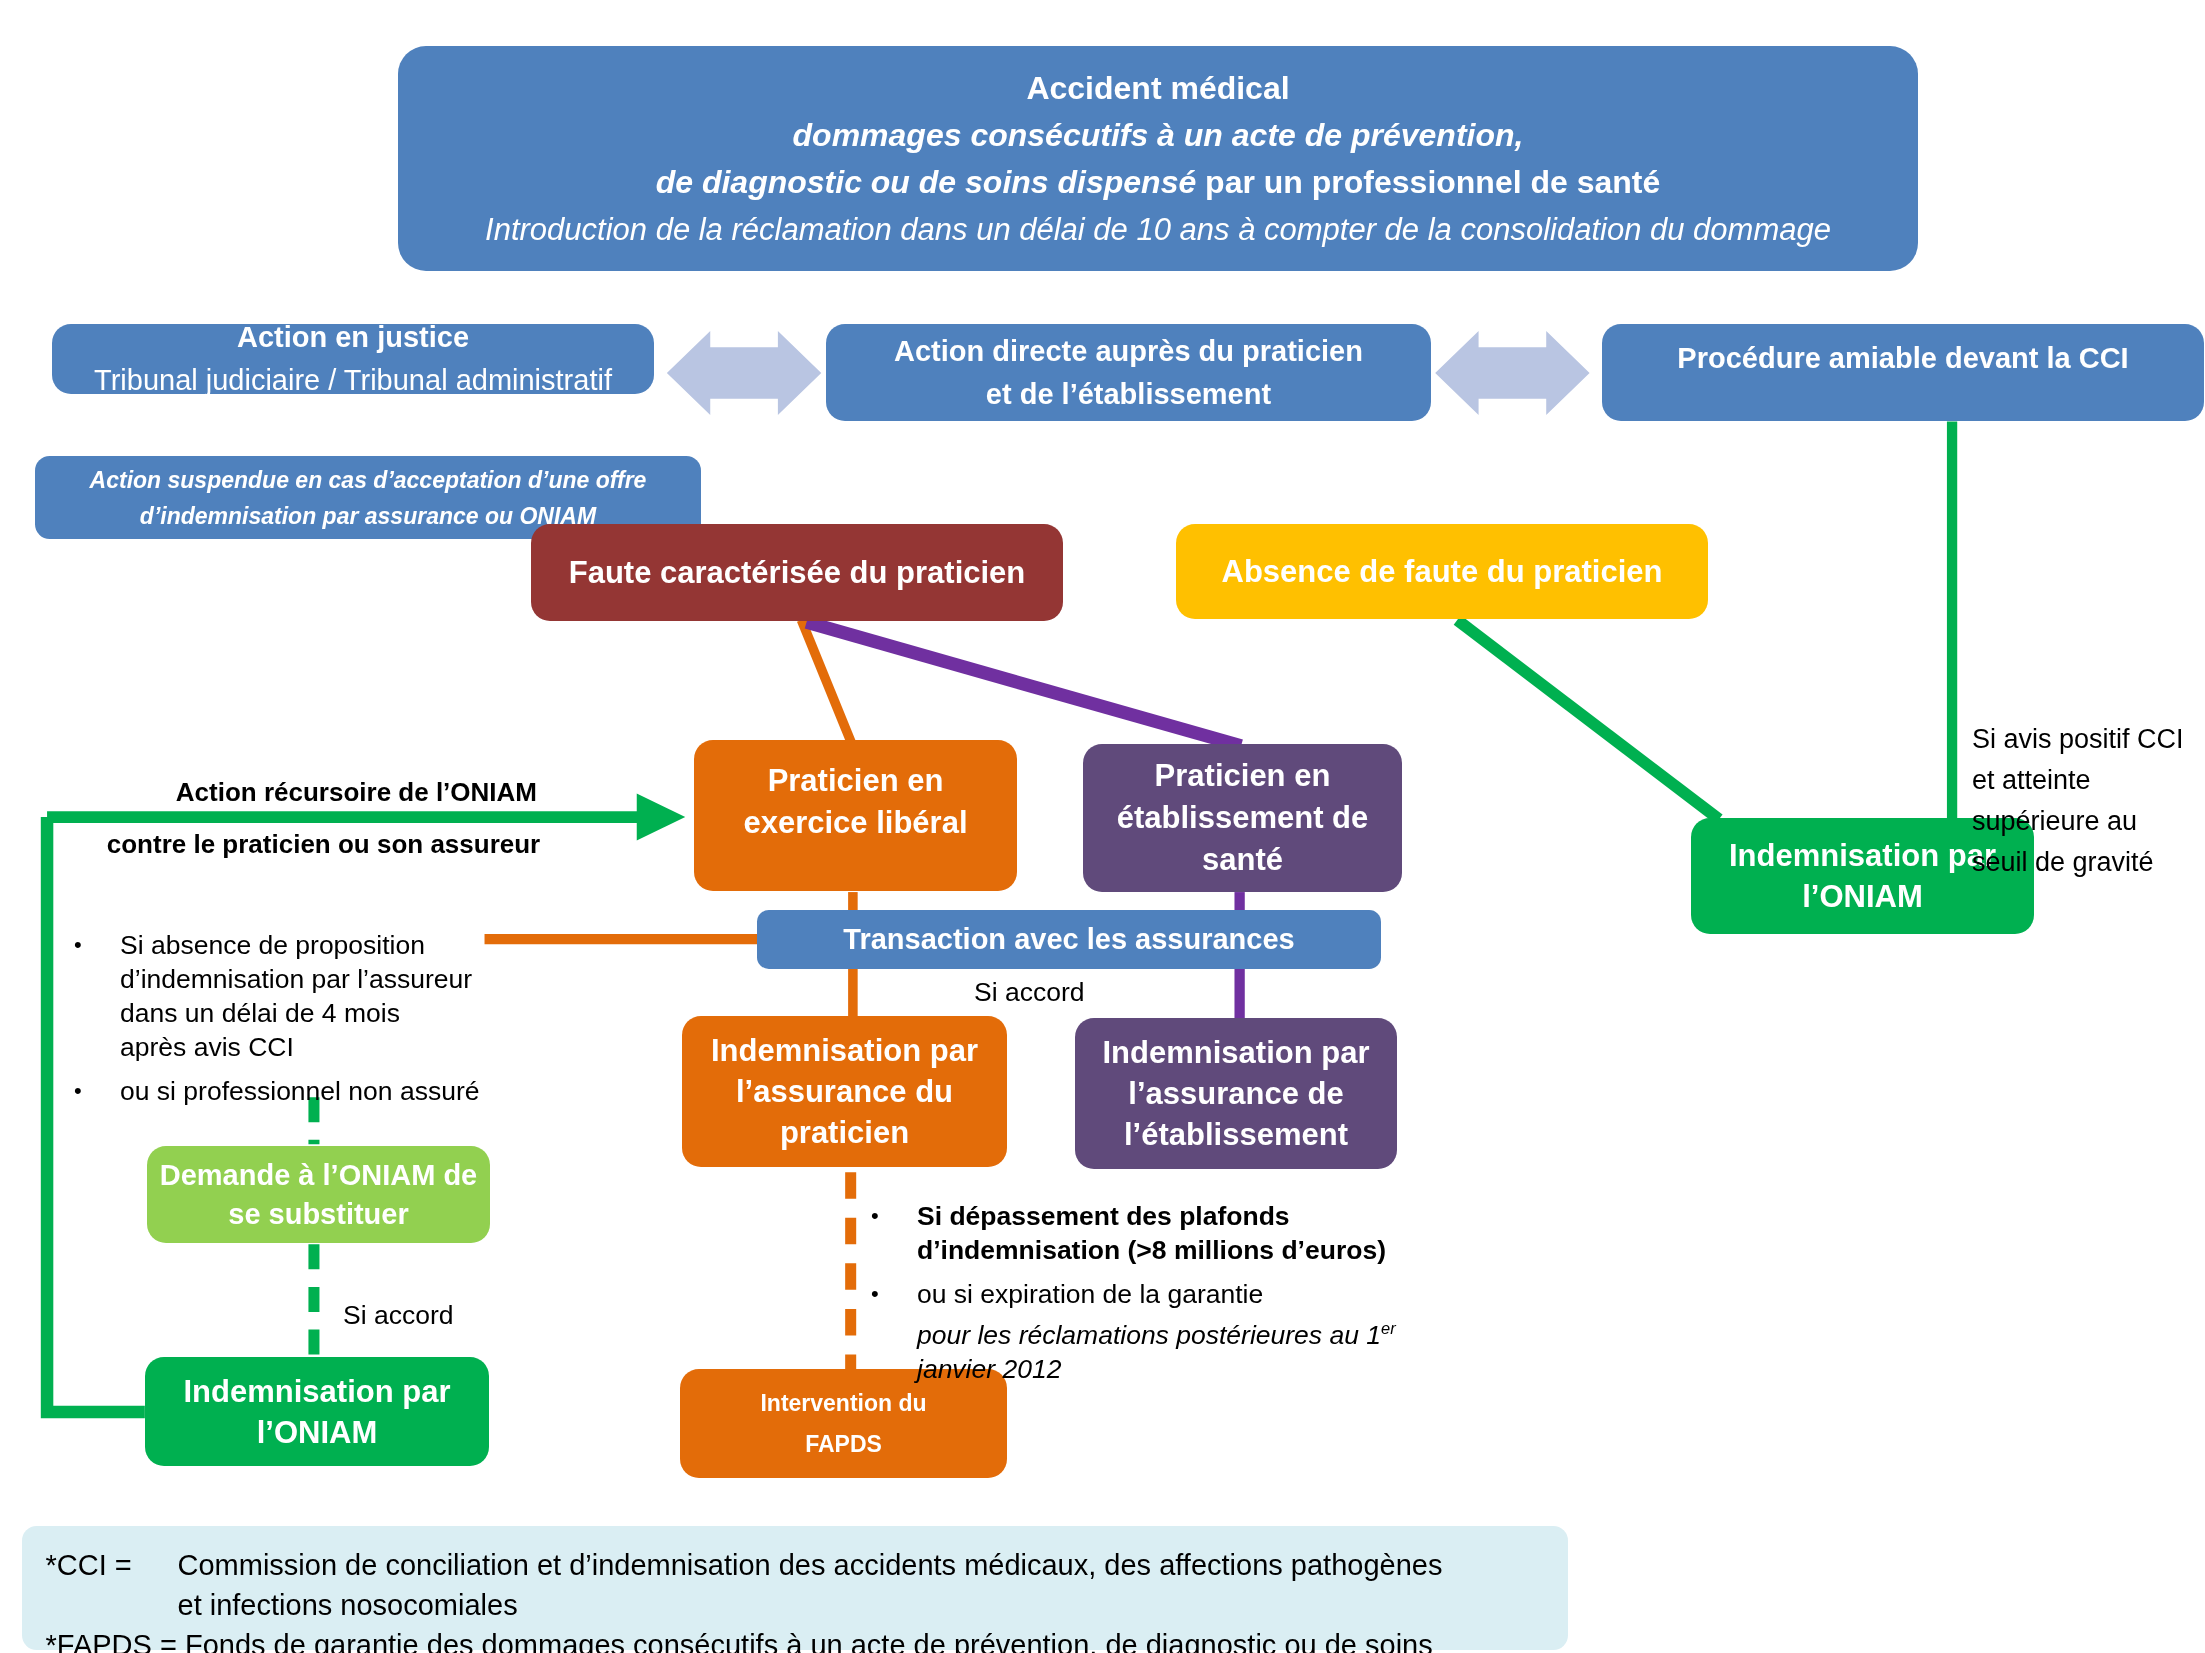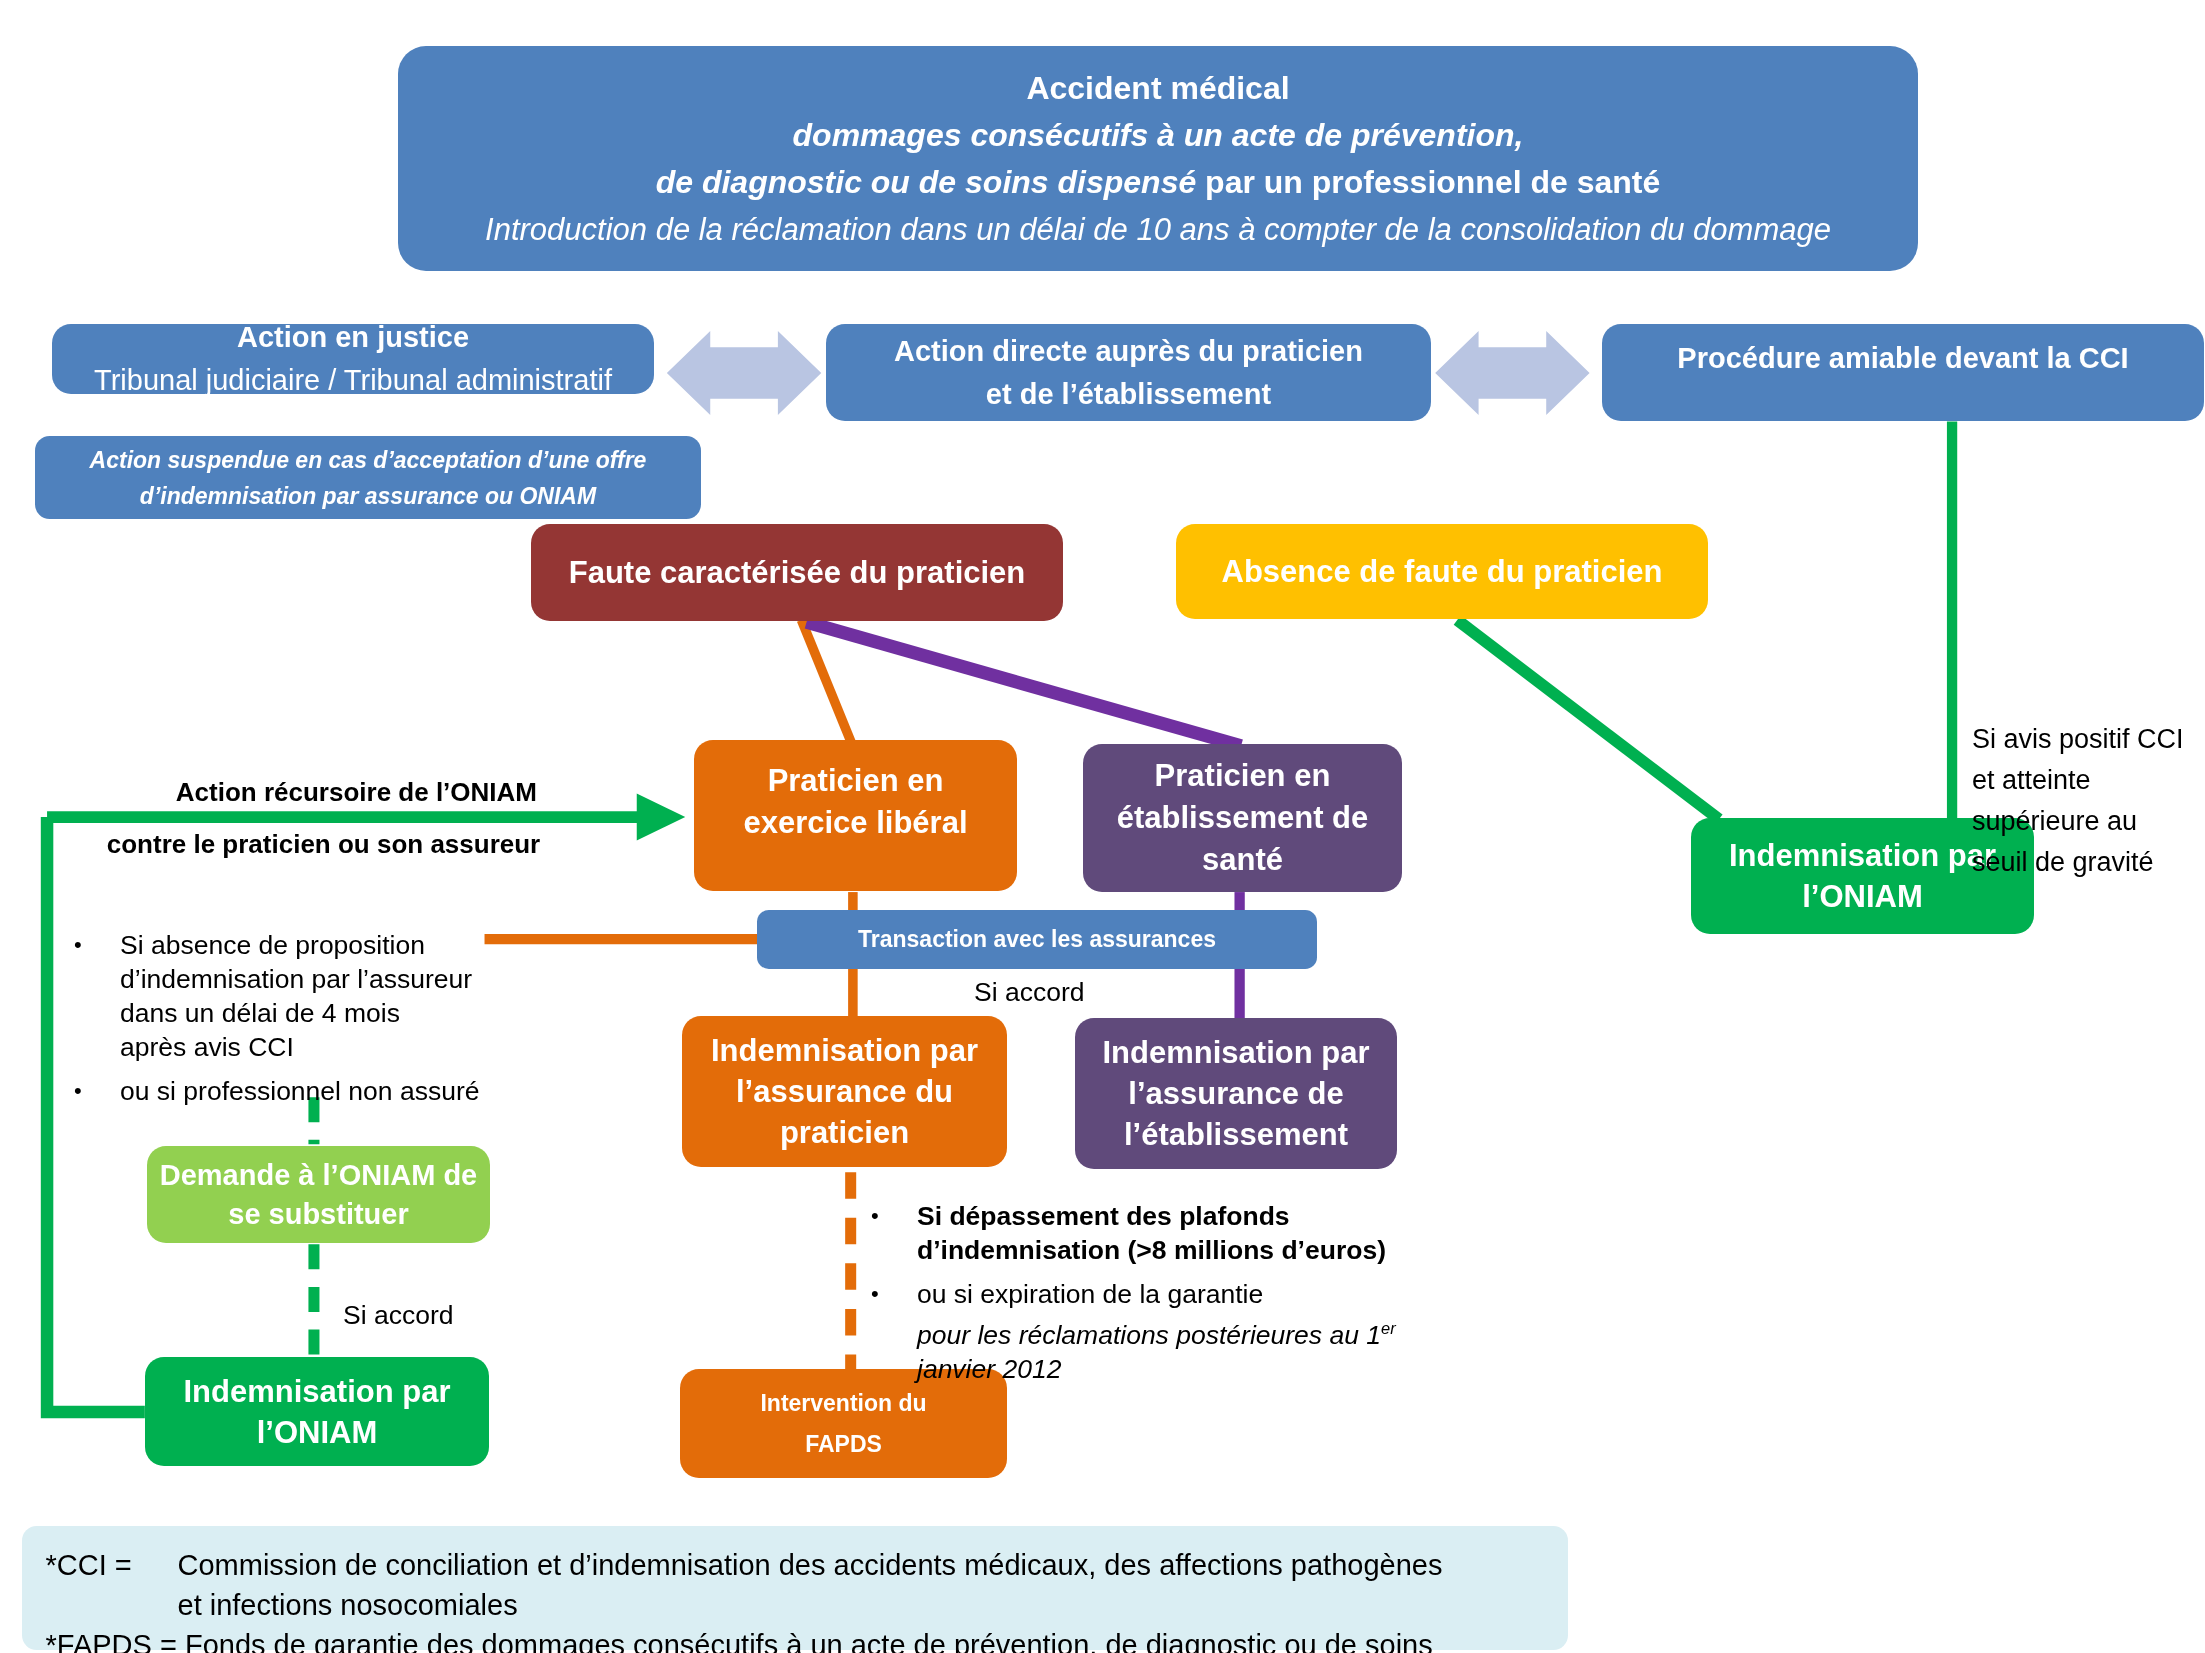--- a/index.html
+++ b/index.html
@@ -72,21 +72,21 @@
     <span style="font-weight:normal;">Tribunal judiciaire / Tribunal administratif</span>
   </div>
   <div class="box blue" style="left:826px;top:324px;width:605px;height:97px;font-size:29px;line-height:43px;">
     <span class="pre">Action directe auprès du praticien
 et de l’établissement</span>
   </div>
   <div class="box blue" style="left:1587px;top:324px;width:602px;height:97px;font-size:29px;align-items:center;justify-content:flex-start;padding-top:17.6px;margin-left:15px;">
     <span>Procédure amiable devant la CCI</span>
   </div>
 
-  <div class="box blue it" style="left:35px;top:436px;width:666px;height:83px;font-size:23px;line-height:36px;font-weight:600;border-radius:14.7px;">
+  <div class="box blue it" style="left:35px;top:456px;width:666px;height:83px;font-size:23px;line-height:36px;font-weight:600;border-radius:14.7px;">
     <span class="pre">Action suspendue en cas d’acceptation d’une offre
 d’indemnisation par assurance ou ONIAM</span>
   </div>
 
   <div class="box maroon" style="left:531px;top:524px;width:532px;height:97px;font-size:31px;">
     <span>Faute caractérisée du praticien</span>
   </div>
   <div class="box yellow" style="left:1176px;top:524px;width:532px;height:95px;font-size:31px;">
     <span>Absence de faute du praticien</span>
   </div>
@@ -101,21 +101,21 @@
   <div class="box orange" style="left:694px;top:740px;width:323px;height:151px;font-size:31px;line-height:42px;padding-bottom:26.5px;">
     <span class="pre">Praticien en
 exercice libéral</span>
   </div>
   <div class="box purple" style="left:1083px;top:744px;width:319px;height:148px;font-size:31px;line-height:42px;">
     <span class="pre">Praticien en
 établissement de
 santé</span>
   </div>
 
-  <div class="box blue" style="left:757px;top:910px;width:560px;height:59px;font-size:23px;border-radius:11.8px;">
+  <div class="box blue" style="left:757px;top:910px;width:624px;height:59px;font-size:29px;border-radius:11.8px;">
     <span>Transaction avec les assurances</span>
   </div>
   <div class="lbl" style="left:974px;top:977px;font-size:26.5px;">
     <span>Si accord</span>
   </div>
 
   <div class="box orange" style="left:682px;top:1016px;width:325px;height:151px;font-size:31px;line-height:41px;">
     <span class="pre">Indemnisation par
 l’assurance du
 praticien</span>

